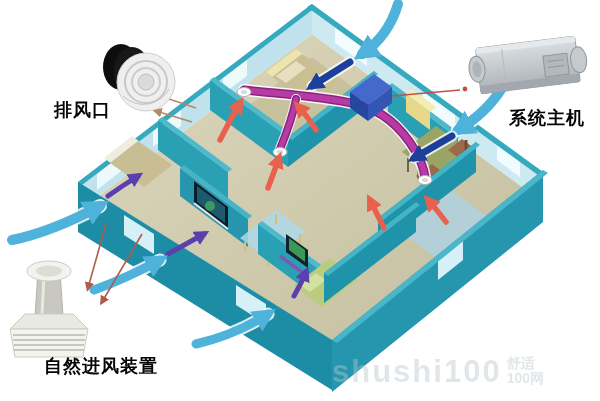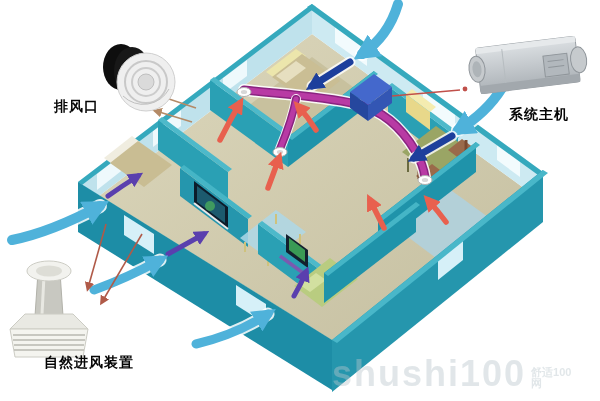--- a/index.html
+++ b/index.html
@@ -2,32 +2,32 @@
 <html><head>
 <meta charset="utf-8">
 <style>
   html,body { margin:0; padding:0; background:#fff; }
   .stage {
     position:relative; width:600px; height:401px; background:#ffffff;
     overflow:hidden; font-family:"Liberation Sans", sans-serif;
   }
   .stage svg { position:absolute; left:0; top:0; }
   .label {
-    position:absolute; font-weight:700; font-size:14px; color:#050505;
+    position:absolute; font-weight:700; font-size:18px; color:#050505;
     letter-spacing:1px; white-space:nowrap;
   }
   .lbl-exhaust { left:54px; top:98px; }
   .lbl-unit    { left:509px; top:106px; }
   .lbl-inlet   { left:44px;  top:354px; }
   .watermark {
     position:absolute; left:332px; top:356px; display:flex; align-items:flex-end;
     gap:5px; color:#b9c6cc; opacity:0.42; font-weight:700; pointer-events:none;
   }
-  .wm-main { font-size:36px; line-height:1; letter-spacing:2px; }
-  .wm-suffix { font-size:11px; line-height:1.05; width:46px; padding-bottom:2px; }
+  .wm-main { font-size:31px; line-height:1; letter-spacing:2px; }
+  .wm-suffix { font-size:14px; line-height:1.05; width:46px; padding-bottom:2px; }
 </style>
 </head>
 <body>
 
 <div class="stage">
 
 <svg width="600" height="401" viewBox="0 0 600 401">
   <defs>
     <linearGradient id="floorGrad" x1="0" y1="0" x2="1" y2="1">
       <stop offset="0" stop-color="#ddd8bd"></stop>

